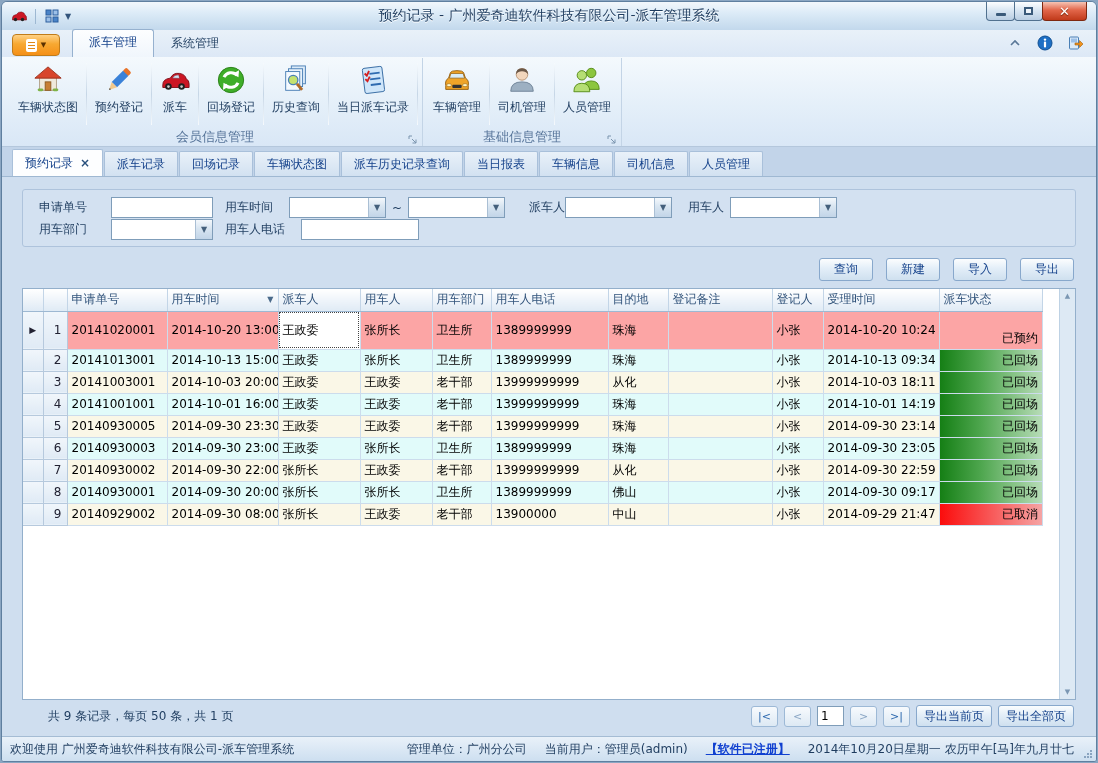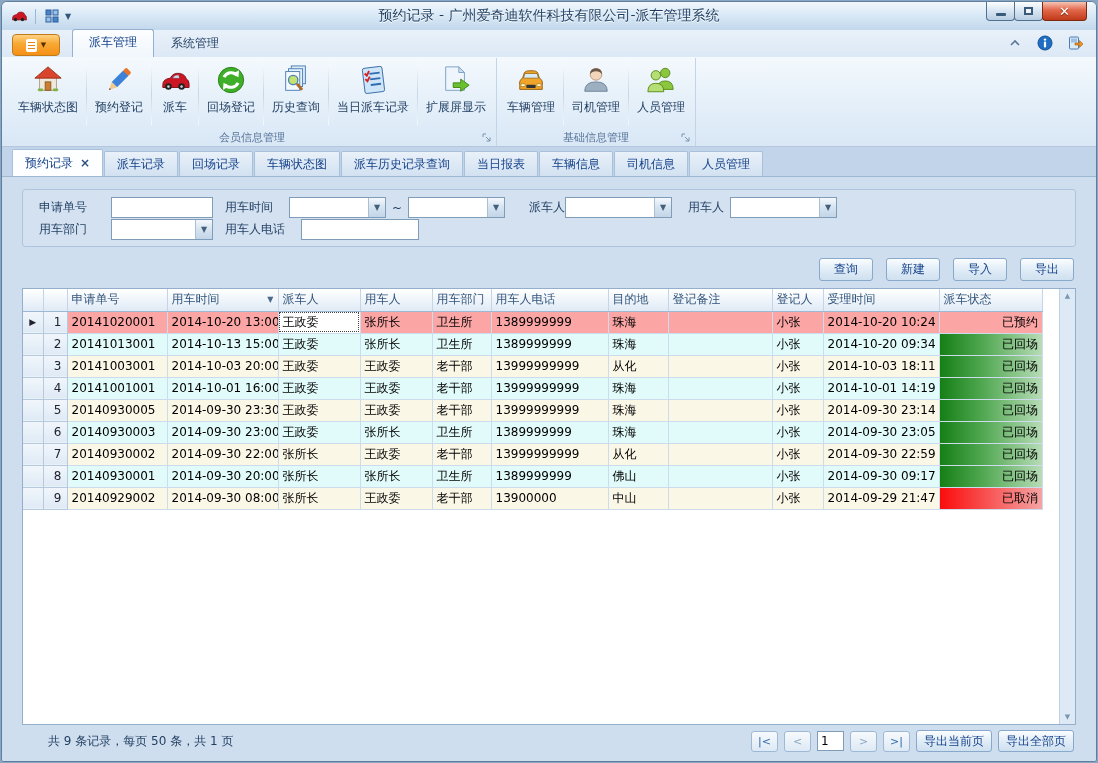--- a/index.html
+++ b/index.html
@@ -45,22 +45,22 @@
   
   .ribbon-body { height:90px; background:linear-gradient(#f4f9fd,#e4eff9 55%,#d9e7f6);
                  border-bottom:1px solid #b4c7dc; display:flex; padding:1px 2px 0 6px; }
   .ribbon-group { display:flex; flex-direction:column; border-right:1px solid #c3d4e6; padding:0 1px; }
   .rg-buttons { flex:1; display:flex; align-items:stretch; padding:2px 2px 0; }
   .ribbon-btn { display:flex; flex-direction:column; align-items:center; justify-content:flex-start;
                 padding:5px 7px 2px; gap:4px; border-radius:3px; cursor:default; }
   .rb-icon, .rb-icon svg { width:30px; height:30px; display:block; }
   .rb-label { font-size:12px; color:#1e3c5f; white-space:nowrap; }
   .rb-sep { width:1px; margin:3px 1px; background:linear-gradient(#f6fafd,#c6d6e6,#f6fafd); }
-  .rg-caption { height:18px; position:relative; display:flex; align-items:center; justify-content:center;
-                color:#567499; font-size:11px; }
+  .rg-caption { height:18px; position:relative; display:flex; justify-content:center;
+                color:#567499; font-size:13px; }
   .rg-launcher { position:absolute; right:3px; bottom:3px; width:10px; height:10px; }
 
   
   .doc-tabs { height:30px; background:#c2d4e9; border-bottom:1px solid #9fb8d2;
               display:flex; align-items:flex-end; padding:0 0 0 10px; gap:1px; }
   .doc-tab { height:25px; padding:0 12px; display:flex; align-items:center; gap:7px;
              background:linear-gradient(#e9f1f9,#d2e1f1); border:1px solid #a9c0da; border-bottom:none;
              border-radius:2px 2px 0 0; color:#15428b; white-space:nowrap; cursor:default; }
   .doc-tab.active { background:#fdfeff; height:27px; }
   .dt-close { color:#29507d; font-weight:bold; font-size:12px; }
@@ -103,21 +103,21 @@
   td.sel { padding:0 2px; font-size:9px; text-align:center; }
   td.num { text-align:right; padding-right:5px; }
   tr.cream td.c { background:#faf7e7; }
   tr.cyan  td.c { background:#e1fbfa; }
   tr.selected td.c { background:#fca5a5; }
   td.focus { background:#fff !important; outline:1px dotted #444; outline-offset:-2px; }
   td.status-cell { padding:0; }
   .chip { height:21px; line-height:21px; text-align:right; padding-right:4px; }
   .chip.green { background:linear-gradient(90deg,#157f15,#4ea64e 40%,#b7dcb7); }
   .chip.red   { background:linear-gradient(90deg,#fb0c0c,#f5a4a4);padding-left:28px; }
-  .chip.none  { background:transparent; }
+  .chip.none  { background:transparent;margin-top:16px; }
 
   .grid-footer { height:36px; display:flex; align-items:center; justify-content:space-between; padding:0 2px 4px; }
   .summary { color:#1e3c5f; margin-left:24px; }
   .pager { display:flex; align-items:center; gap:6px; }
   .pg-btn { width:27px; height:21px; font:inherit; font-size:11px; color:#2c68ae; border:1px solid #9db9d6;
             border-radius:3px; background:linear-gradient(#f7fafd,#dde9f4); }
   .pg-btn.dim { color:#8aa6c4; }
   .pg-input { width:27px; height:20px; border:1px solid #7f9db9; font:inherit; padding:0 3px; }
   .export-btn { width:76px; height:22px; font:inherit; color:#15428b; border:1px solid #88a8cc; border-radius:3px;
                 background:linear-gradient(#fbfdfe,#e3eef8 45%,#cfe0ef); }
@@ -287,30 +287,20 @@
                   <line x1="13" y1="15" x2="24" y2="15" stroke="#2f6bb0" stroke-width="2"></line>
                   <line x1="13" y1="21" x2="24" y2="21" stroke="#2f6bb0" stroke-width="2"></line>
                   <path d="M8 8 l2 2.5 l3 -4.5" stroke="#d42020" stroke-width="2" fill="none"></path>
                   <path d="M8 14 l2 2.5 l3 -4.5" stroke="#d42020" stroke-width="2" fill="none"></path>
                 </g>
               </svg>
             </span>
             <span class="rb-label">当日派车记录</span>
           </div>
           <span class="rb-sep"></span>
-          <div class="ribbon-btn">
-            <span class="rb-icon">
-              <svg viewBox="0 0 32 32">
-                <path d="M5 2 L19 2 L25 8 L25 27 L5 27 Z" fill="#eef5fc" stroke="#7aa0c4"></path>
-                <path d="M19 2 L19 8 L25 8 Z" fill="#cfe0f0" stroke="#7aa0c4"></path>
-                <path d="M13 19 L21 19 L21 15 L30 21.5 L21 28 L21 24 L13 24 Z" fill="#6abf2e" stroke="#3f8a16"></path>
-              </svg>
-            </span>
-            <span class="rb-label">扩展屏显示</span>
-          </div>
         </div>
         <div class="rg-caption">
           <span>会员信息管理</span>
           <span class="rg-launcher"><svg viewBox="0 0 10 10">
               <path d="M1 1 L1 4 M1 1 L4 1" stroke="#7a94ae" fill="none"></path>
               <path d="M4 4 L8 8 M8 8 L8 4.5 M8 8 L4.5 8" stroke="#7a94ae" fill="none"></path>
             </svg></span>
         </div>
       </div>
       <div class="ribbon-group">
@@ -494,21 +484,21 @@
               <td class="num">2</td>
               <td class="c">20141013001</td>
               <td class="c">2014-10-13 15:00</td>
               <td class="c">王政委</td>
               <td class="c">张所长</td>
               <td class="c">卫生所</td>
               <td class="c">1389999999</td>
               <td class="c">珠海</td>
               <td class="c"></td>
               <td class="c">小张</td>
-              <td class="c">2014-10-20 09:34</td>
+              <td class="c">2014-10-13 09:34</td>
               <td class="c status-cell">
                 <div class="chip green">已回场</div>
               </td>
             </tr>
             <tr class="cream">
               <td class="sel"></td>
               <td class="num">3</td>
               <td class="c">20141003001</td>
               <td class="c">2014-10-03 20:00</td>
               <td class="c">王政委</td>
@@ -640,13 +630,22 @@
         <button class="pg-btn dim">&lt;</button>
         <input class="pg-input" value="1" style="">
         <button class="pg-btn dim">&gt;</button>
         <button class="pg-btn">&gt;|</button>
         <button class="export-btn">导出当前页</button>
         <button class="export-btn">导出全部页</button>
       </span>
     </div>
   </div>
 
+  <div class="statusbar">
+    <span>欢迎使用 广州爱奇迪软件科技有限公司-派车管理系统</span>
+    <span class="sb-spacer"></span>
+    <span class="sb-item">管理单位：广州分公司</span>
+    <span class="sb-item">当前用户：管理员(admin)</span>
+    <span class="sb-item sb-license">【软件已注册】</span>
+    <span class="sb-item">2014年10月20日星期一 农历甲午[马]年九月廿七</span>
+    <span class="grip"></span>
+  </div>
 </div>
 
 </body></html>

